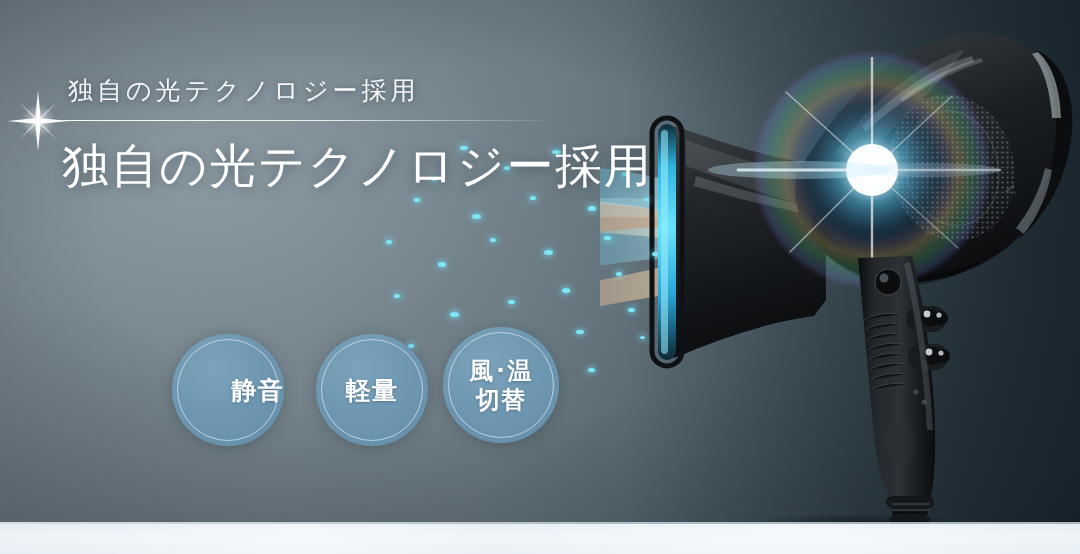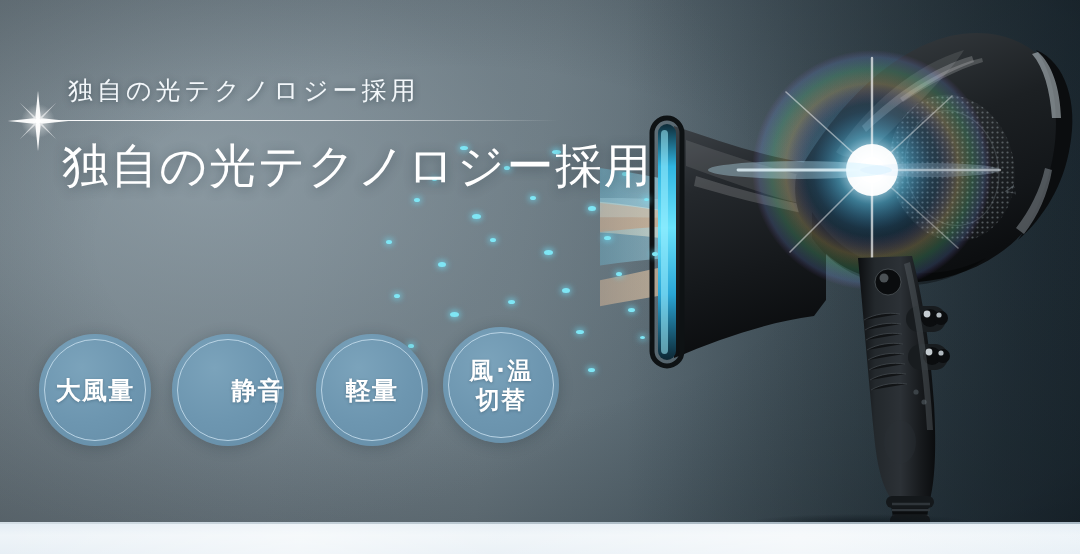--- a/index.html
+++ b/index.html
@@ -323,24 +323,20 @@
       <circle cx="50" cy="50" r="4" fill="#ffffff"></circle>
     </svg>
     <div class="eyebrow">独自の光テクノロジー採用</div>
     <div class="divider"></div>
     <div class="headline">
       <span class="l1">独自の光テクノロジー採用</span>
     </div>
   </div>
 
   <div class="badges">
-    <div class="badge" style="left:39px;top:334px;width:112px;height:112px;">
-      <span class="ring"></span>
-      <span class="txt">大風量</span>
-    </div>
     <div class="badge" style="left:172px;top:334px;width:112px;height:112px;justify-content:flex-end;">
       <span class="ring"></span>
       <span class="txt">静音</span>
     </div>
     <div class="badge" style="left:316px;top:334px;width:112px;height:112px;">
       <span class="ring"></span>
       <span class="txt">軽量</span>
     </div>
     <div class="badge two" style="left:443px;top:327px;width:116px;height:116px;">
       <span class="ring"></span>

